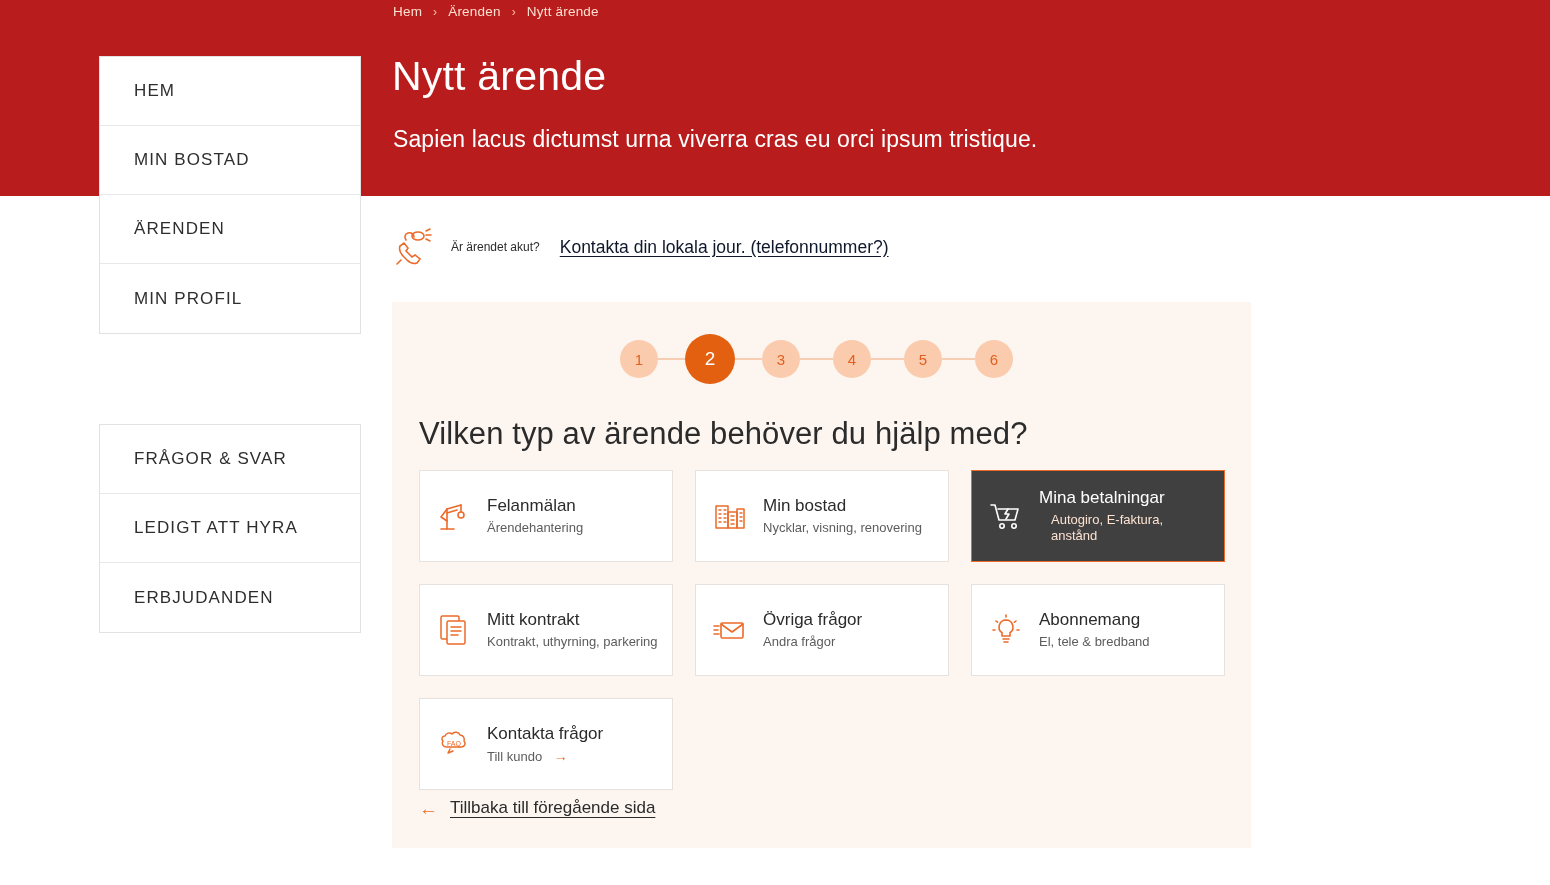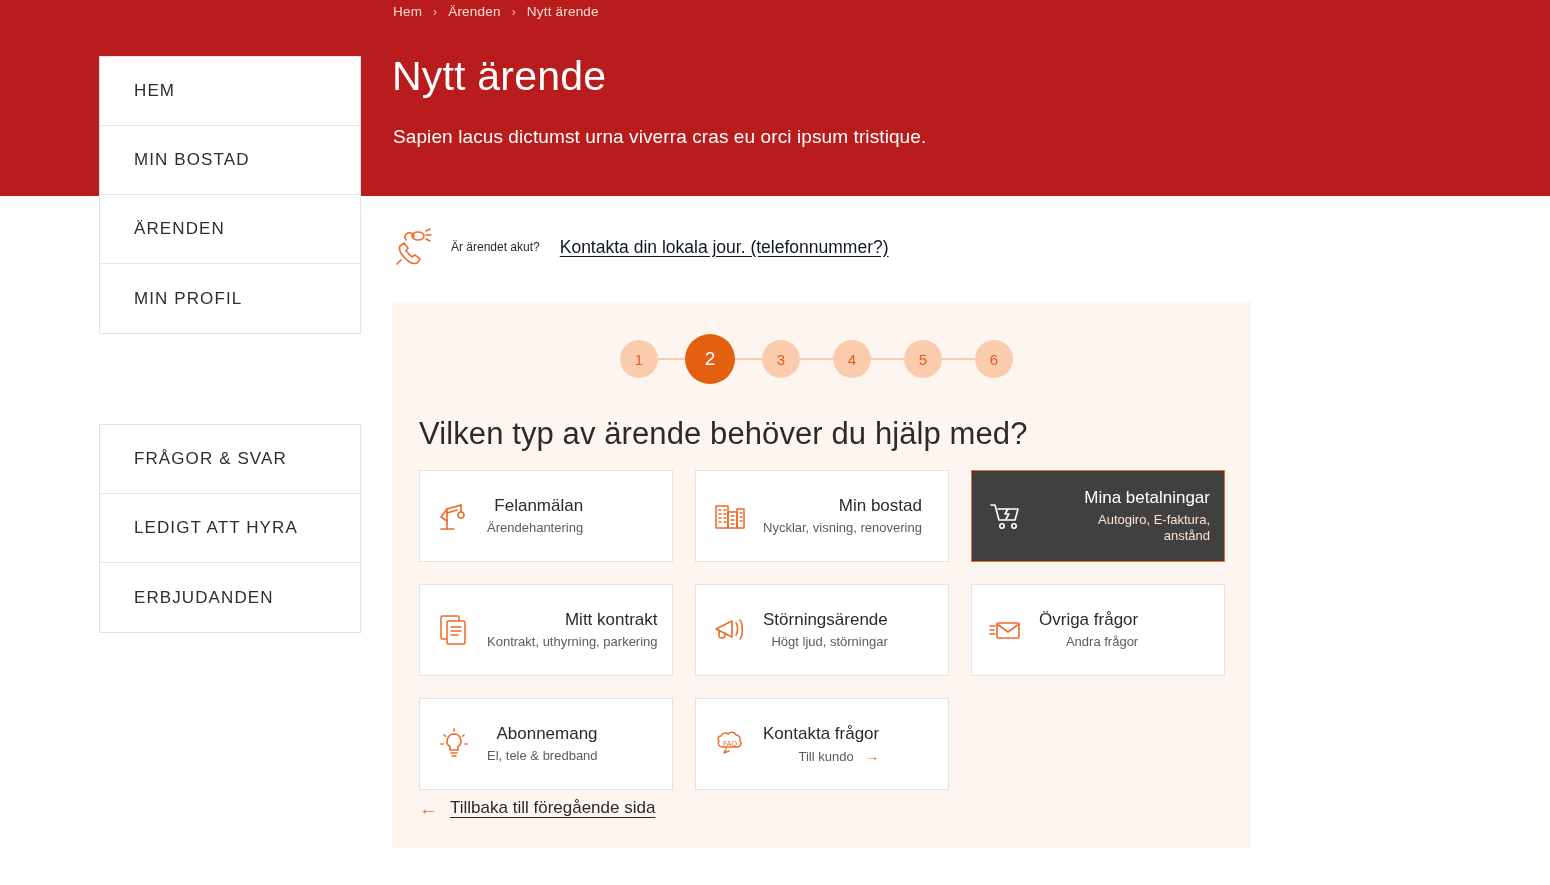--- a/index.html
+++ b/index.html
@@ -46,21 +46,21 @@
     font-size: 41px;
     line-height: 48px;
     color: #ffffff;
     font-weight: 400;
     letter-spacing: 0.2px;
   }
   .hero-sub {
     position: absolute;
     left: 393px;
     top: 126px;
-    font-size: 19px;
+    font-size: 23px;
     color: #ffffff;
     letter-spacing: 0.1px;
   }
 
   
   .sidebar-group {
     position: absolute;
     left: 99px;
     background: #ffffff;
     border: 1px solid #e2e2e2;
@@ -168,21 +168,20 @@
   .card {
     width: 254px;
     height: 92px;
     background: #ffffff;
     border: 1px solid #e7e2dd;
     display: flex;
     align-items: center;
     padding: 12px 14px;
     gap: 13px;
     cursor: pointer;
-    text-align: right;
   }
   .card.selected {
     background: #404040;
     border-color: #ED6A28;
   }
   .card-icon {
     width: 40px; height: 40px;
     flex: 0 0 auto;
     display: flex; align-items: center; justify-content: center;
   }
@@ -360,34 +359,20 @@
             <rect x="12" y="10" width="18" height="23" rx="1.5" fill="#ffffff"></rect>
             <path d="M16 16h10M16 20h10M16 24h7"></path>
           </svg>
         </span>
         <span class="card-text">
           <span class="card-title">Mitt kontrakt</span>
           <span class="card-sub">Kontrakt, uthyrning, parkering</span>
         </span>
       </div>
 
-      <div class="card">
-        <span class="card-icon">
-          <svg width="38" height="38" viewBox="0 0 38 38" fill="none" stroke="#ED6A28" stroke-width="1.6" stroke-linecap="round" stroke-linejoin="round">
-            <path d="M5 18l16-8v16l-16-8z"></path>
-            <path d="M8 19v5a3 3 0 006 0v-2"></path>
-            <path d="M25 12c2 2 2 10 0 12"></path>
-            <path d="M29 9c3 3 3 16 0 19"></path>
-          </svg>
-        </span>
-        <span class="card-text">
-          <span class="card-title">Störningsärende</span>
-          <span class="card-sub">Högt ljud, störningar</span>
-        </span>
-      </div>
 
       <div class="card">
         <span class="card-icon">
           <svg width="38" height="38" viewBox="0 0 38 38" fill="none" stroke="#ED6A28" stroke-width="1.6" stroke-linecap="round" stroke-linejoin="round">
             <rect x="10" y="12" width="22" height="15" rx="1.5"></rect>
             <path d="M10 13l11 8 11-8"></path>
             <path d="M3 15h5M3 19h4M3 23h5"></path>
           </svg>
         </span>
         <span class="card-text">

